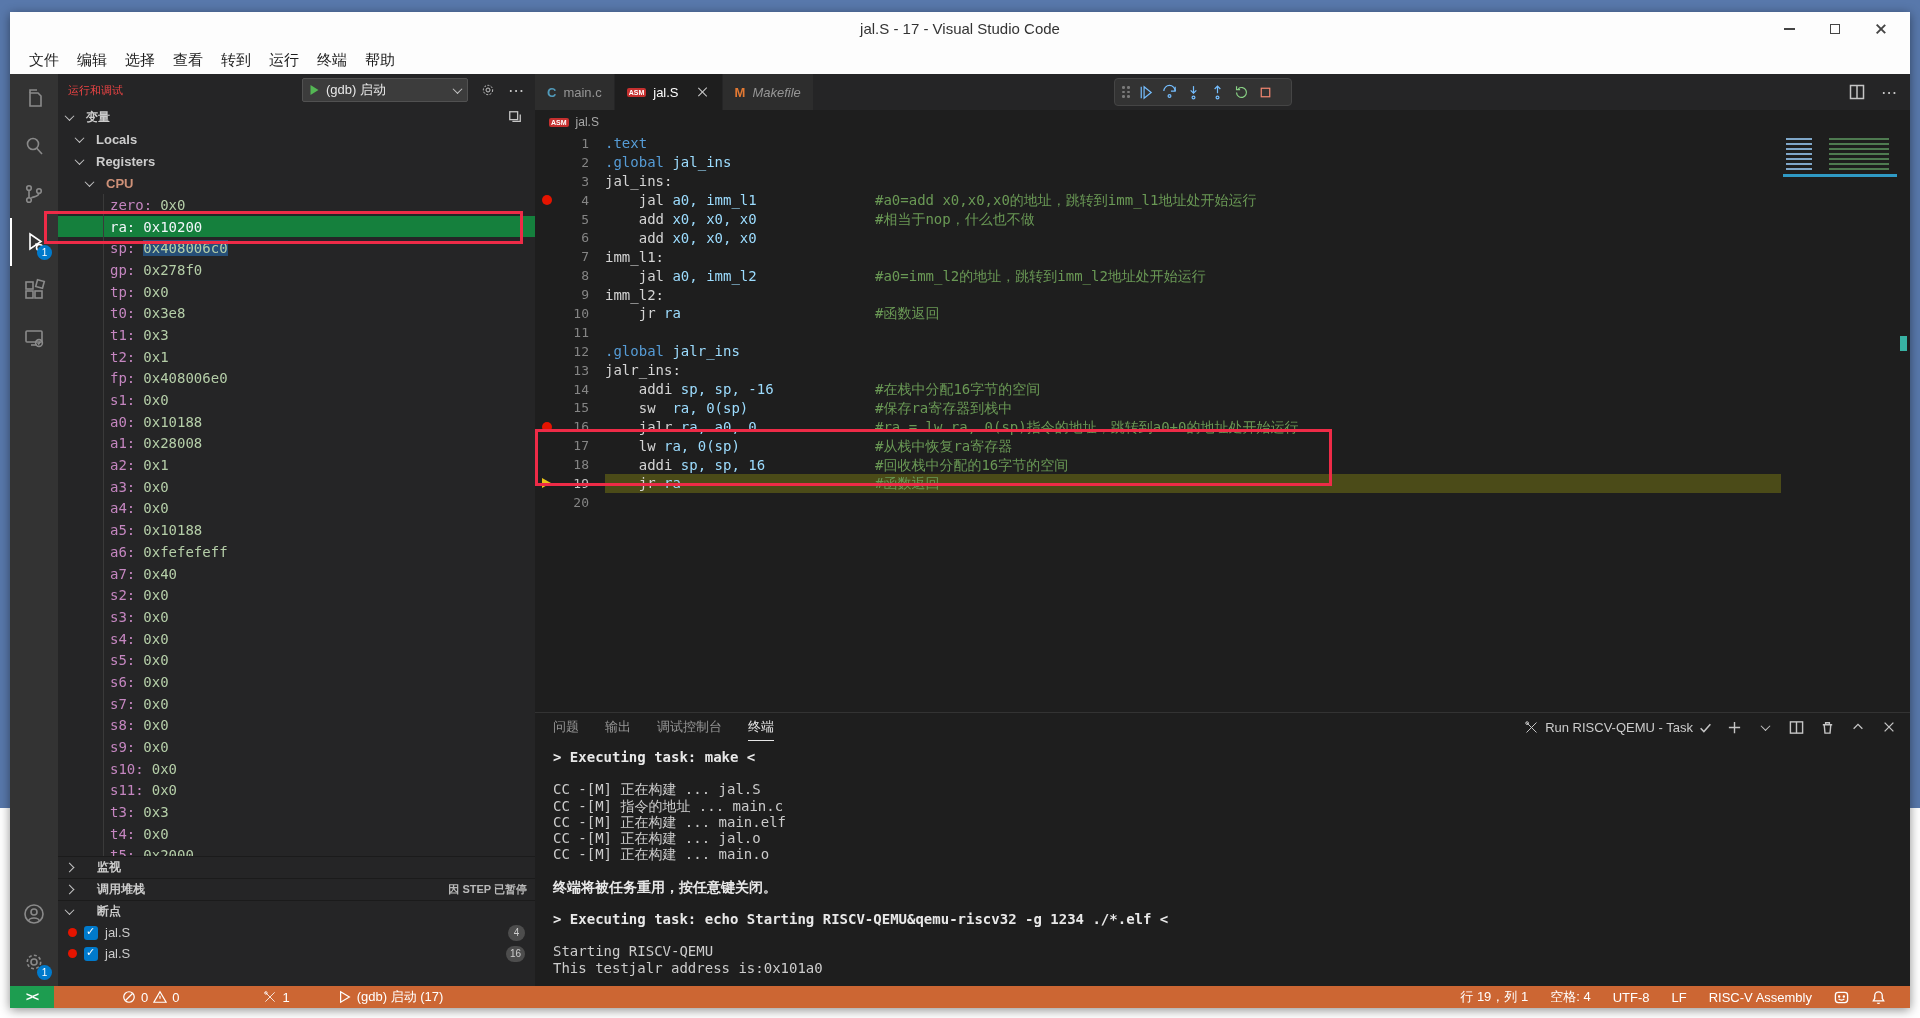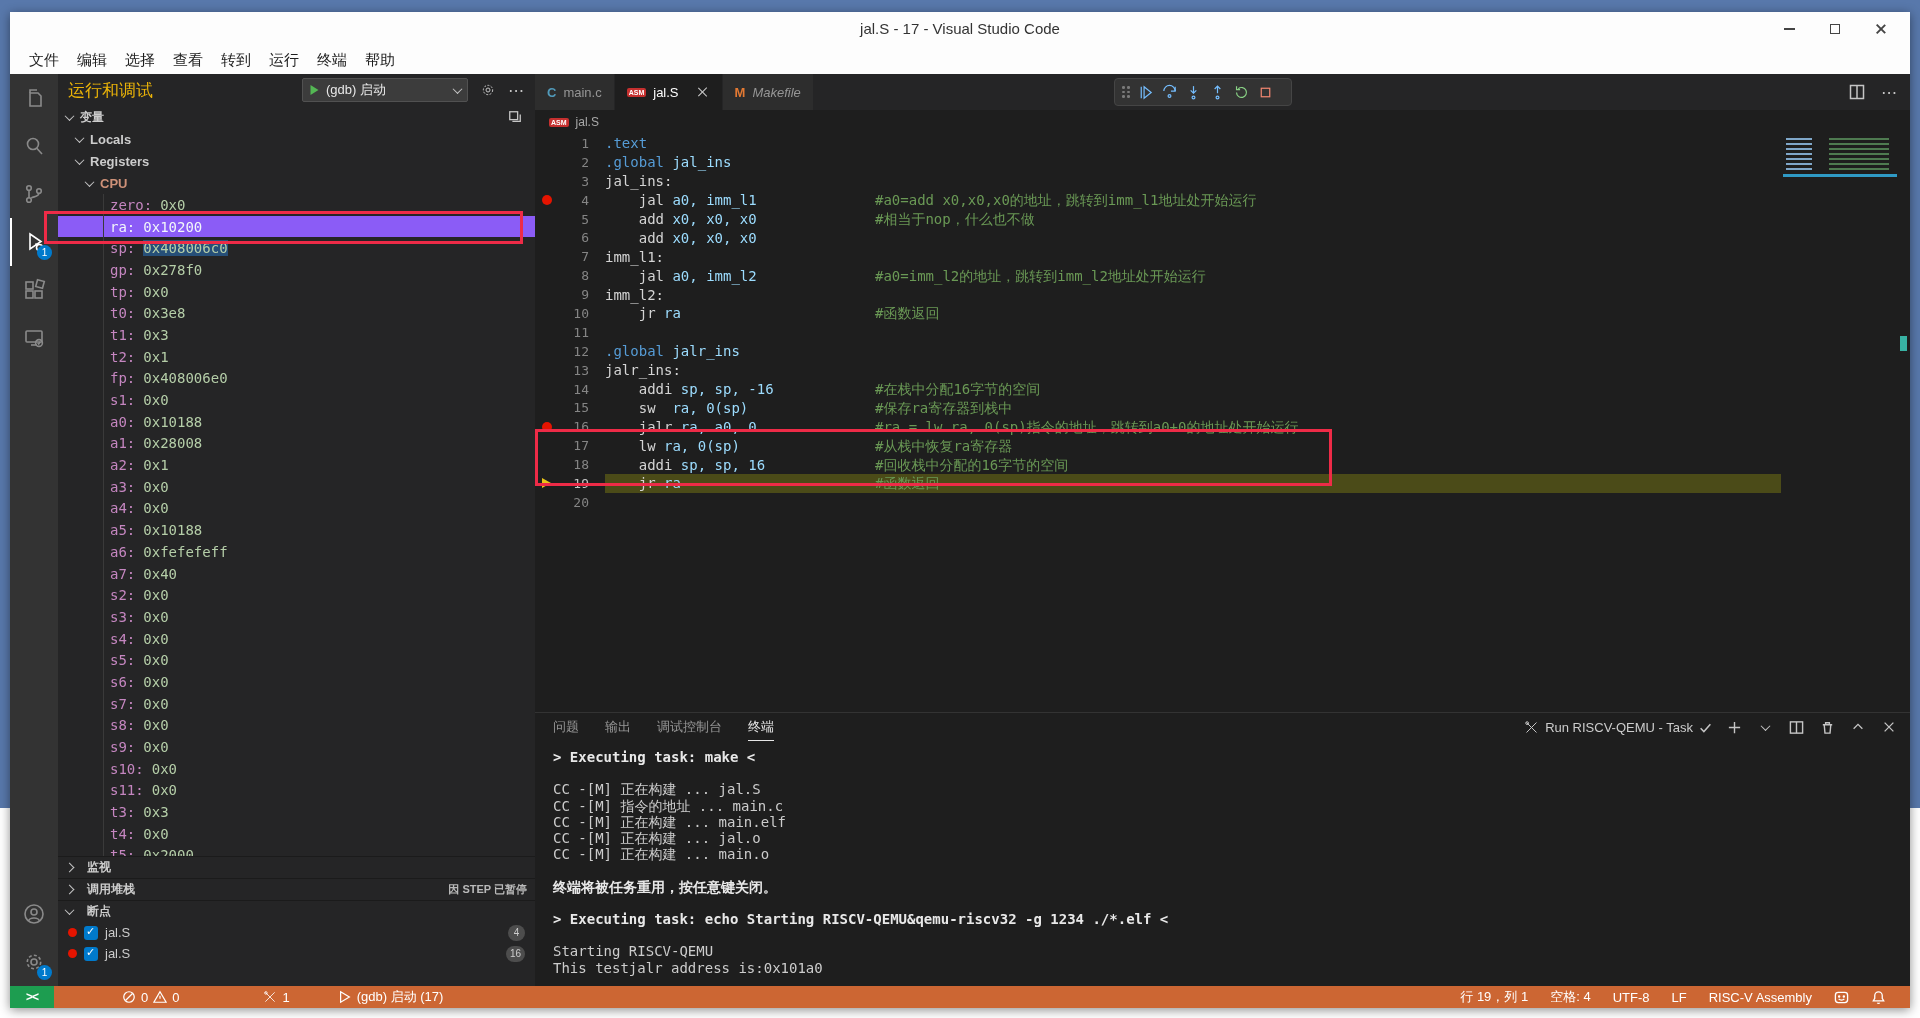--- a/index.html
+++ b/index.html
@@ -29,50 +29,50 @@
   .ab-icon{width:48px;height:48px;display:flex;align-items:center;justify-content:center;position:relative;cursor:pointer}
   .ab-icon svg{stroke:#8a8a8a;fill:none;stroke-width:1.6}
   .ab-icon.active{border-left:2px solid #fff}
   .ab-icon.active svg{stroke:#ffffff}
   .ab-badge{position:absolute;right:6px;bottom:6px;min-width:15px;height:15px;border-radius:50%;background:#007acc;color:#fff;font-size:10px;line-height:15px;text-align:center}
   .ab-spacer{flex:1}
 
   
   .sidebar{width:477px;background:#252526;display:flex;flex-direction:column;overflow:hidden}
   .sb-header{height:32px;display:flex;align-items:center;padding:0 10px;gap:10px}
-  .sb-title{font-size:17px;color:#eab308;white-space:nowrap}
+  .sb-title{font-size:11px;color:#ef4444;white-space:nowrap}
   .launch-box{margin-left:auto;width:166px;height:24px;background:#3c3c3c;border:1px solid #515151;border-radius:2px;display:flex;align-items:center;padding:0 6px;gap:6px;cursor:pointer}
   .launch-label{font-size:13px;color:#e8e8e8;flex:1;white-space:nowrap;overflow:hidden}
   .chev{display:inline-block;width:7px;height:7px;border-right:1.4px solid #c5c5c5;border-bottom:1.4px solid #c5c5c5}
   .chev.down{transform:rotate(45deg) translate(-1px,-1px)}
   .chev.right{transform:rotate(-45deg)}
   .icon-btn{display:flex;align-items:center;justify-content:center;width:20px;height:20px;cursor:pointer}
   .icon-btn svg{stroke:#c5c5c5;fill:none;stroke-width:1.5}
   .dots{color:#c5c5c5;font-size:16px;letter-spacing:1px}
 
   .vars-area{height:750px;overflow:hidden;position:relative}
-  .tree-row{height:22px;display:flex;align-items:center;gap:7px;font-size:13px;color:#cccccc;cursor:pointer}
+  .tree-row{height:22px;display:flex;align-items:center;gap:13px;font-size:13px;color:#cccccc;cursor:pointer}
   .tree-row .lbl{font-weight:bold}
   .row-variables{padding-left:8px}
   .row-variables .lbl{font-weight:bold;font-size:12px}
   .row-locals,.row-registers{padding-left:18px}
   .row-cpu{padding-left:28px}
   .row-cpu .lbl{color:#ce9178;font-weight:bold}
   .row-variables .panes{margin-left:auto;margin-right:10px}
   .reg-list{position:relative}
   .reg-list::before{content:"";position:absolute;left:45px;top:0;bottom:0;width:1px;background:#3a3a3a}
   .reg-row{height:21.7px;display:flex;align-items:center;padding-left:52px;font-family:"DejaVu Sans Mono","Liberation Mono",monospace;font-size:14px;cursor:pointer;white-space:pre}
   .reg-name{color:#c586c0}
   .reg-value{color:#b5cea8;margin-left:8px}
-  .reg-row.sel{background:#8b5cf6}
+  .reg-row.sel{background:#15803d}
   .reg-row.sel .reg-name,.reg-row.sel .reg-value{color:#f2f6fa}
   .reg-value.vsel{background:#264f78}
 
   .sb-bottom{height:130px;display:flex;flex-direction:column}
-  .sect{height:22px;display:flex;align-items:center;gap:14px;padding:0 8px;border-top:1px solid #1b1b1b;font-size:12px;color:#cccccc;cursor:pointer}
+  .sect{height:22px;display:flex;align-items:center;gap:24px;padding:0 8px;border-top:1px solid #1b1b1b;font-size:12px;color:#cccccc;cursor:pointer}
   .sect .lbl{font-weight:bold}
   .sect .right-note{margin-left:auto;font-weight:bold;color:#b9b9b9;font-size:11px}
   .bp-row{height:21.3px;display:flex;align-items:center;gap:7px;padding-left:10px;font-size:13px;color:#cccccc;cursor:pointer}
   .bp-dot-s{width:9px;height:9px;border-radius:50%;background:#e51400;flex:0 0 auto}
   .cbx{width:14px;height:14px;border-radius:3px;background:#e6e6e6;flex:0 0 auto;position:relative}
   .cbx.checked{background:#007acc}
   .cbx.checked::after{content:"✓";position:absolute;left:2px;top:-1px;color:#fff;font-size:11px}
   .bp-badge{margin-left:auto;margin-right:10px;min-width:17px;height:16px;border-radius:8px;background:#4d4d4d;color:#cccccc;font-size:10px;line-height:16px;text-align:center;padding:0 4px}
 
   

